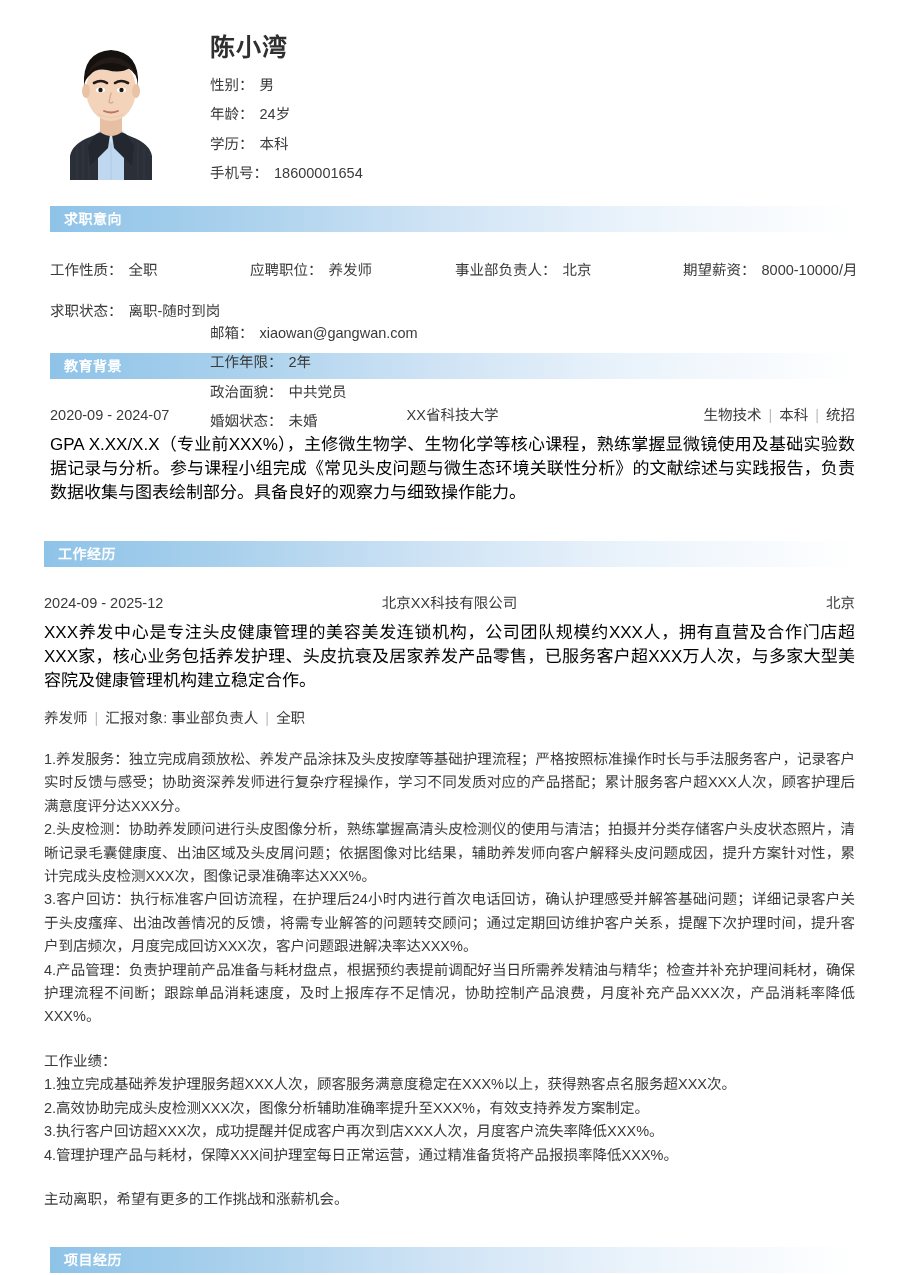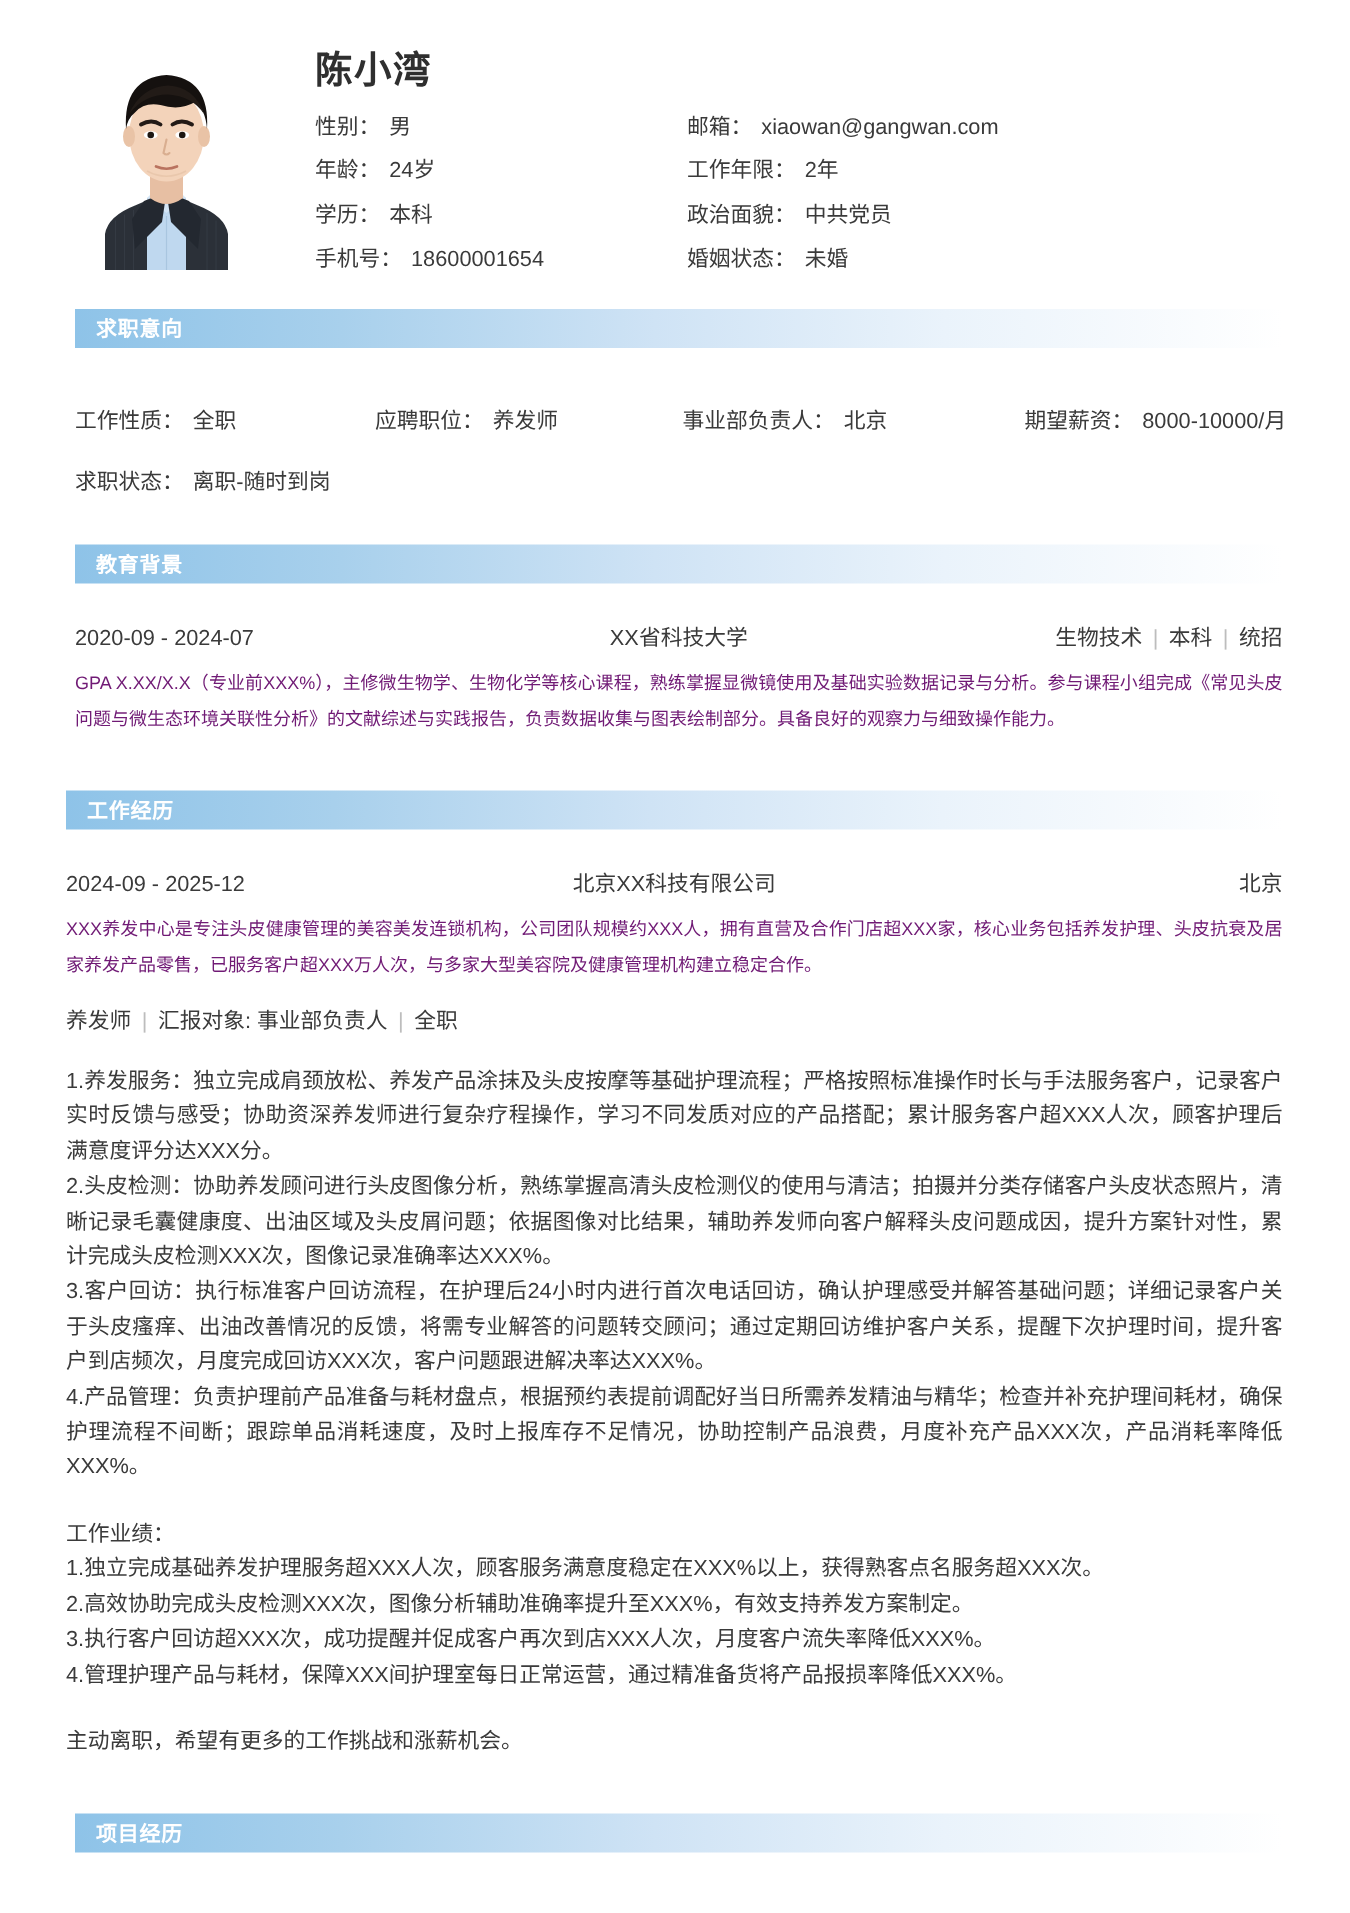--- a/index.html
+++ b/index.html
@@ -51,20 +51,21 @@
   .name {
     font-size: 25px;
     font-weight: bold;
     color: #2f2f2f;
     line-height: 1.1;
     letter-spacing: 1px;
     margin: 12px 0 16px 0;
   }
   .info-grid {
     display: flex;
+    flex-direction: column;
   }
   .info-col { }
   .info-col.left { width: 248px; flex: 0 0 248px; }
   .info-col.right { flex: 1 1 auto; }
   .info-row {
     font-size: 14.5px;
     color: #3a3a3a;
     line-height: 1.0;
     margin-bottom: 15px;
     white-space: nowrap;
@@ -101,38 +102,38 @@
   .entry-row .c-mid  { flex: 1 1 auto; text-align: center; }
   .entry-row .c-right{ flex: 0 0 268px; text-align: right; }
 
   .sep {
     color: #bdbdbd;
     margin: 0 7px;
     font-weight: normal;
   }
 
   .body-text {
-    font-size: 12px;
+    font-size: 17px;
     line-height: 24px;
-    color: #701a75;
+    color: #000000;
     margin: 9px 0 0 0;
     text-align: justify;
     white-space: pre-line;
   }
   .meta-line {
     font-size: 14.5px;
     color: #3a3a3a;
     margin-top: 13px;
   }
 
   .intent-row {
     display: flex;
     font-size: 14.5px;
     color: #3a3a3a;
-    margin-top: 36px;
+    margin-top: 26px;
   }
   .intent-row .f { white-space: nowrap; }
   .intent-row .f1 { flex: 0 0 200px; }
   .intent-row .f2 { flex: 0 0 205px; }
   .intent-row .f3 { flex: 0 0 228px; }
   .intent-row .f4 { flex: 1 1 auto; text-align: right; }
   .intent-row.second { margin-top: 20px; }
   .intent-row .val { margin-left: 6px; }
 
   .edu-section  { margin-top: 33px; }

